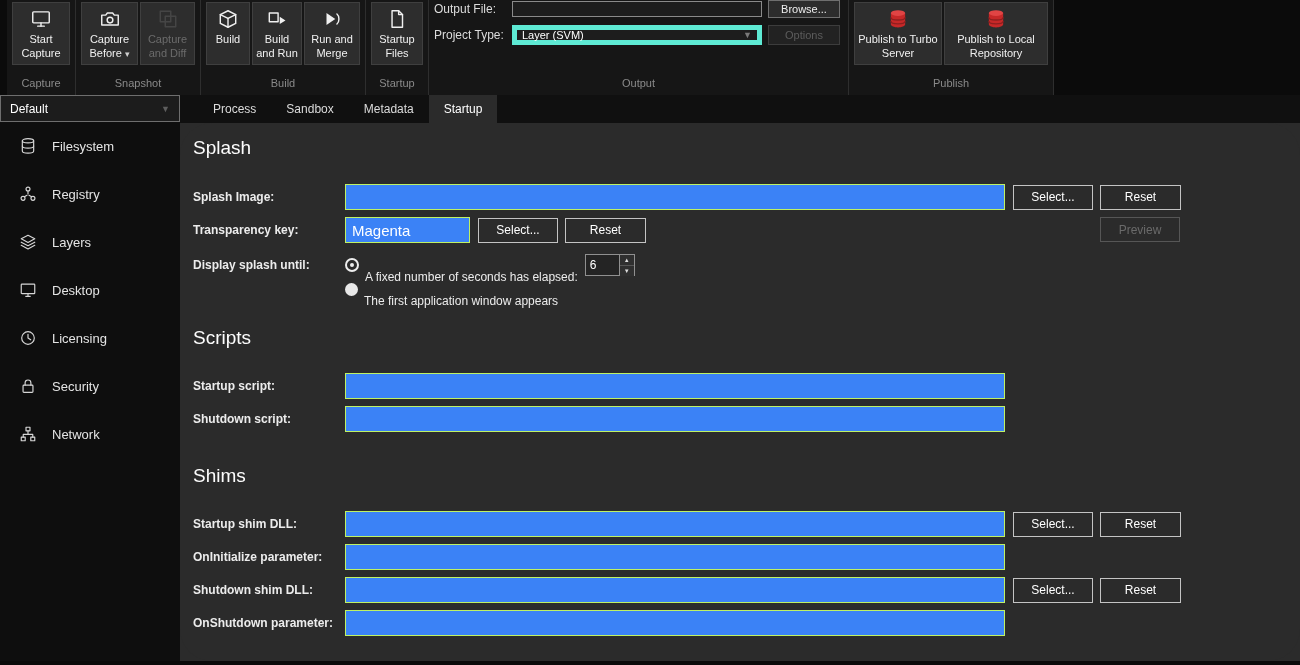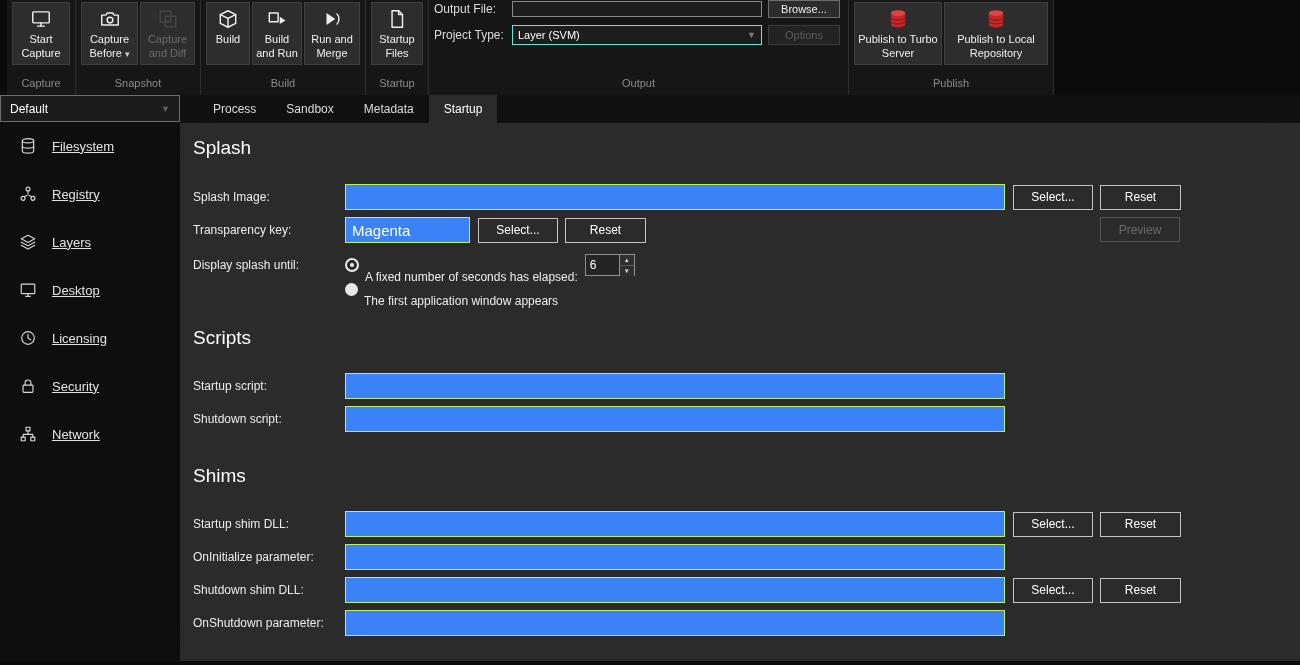--- a/index.html
+++ b/index.html
@@ -22,42 +22,42 @@
 
   
   .g-output { width:420px; padding-top:0; }
   .orow { display:flex; align-items:center; }
   .orow.first { margin-top:0; height:17px; margin-bottom:8px; }
   .orow.second { height:20px; }
   .olabel { width:78px; font-size:12px; color:#dcdcdc; flex:none; }
   .oinput { width:250px; height:16px; background:#1d1d1d; border:1px solid #8a8a8a; color:#fff; font-size:11px; padding:0 4px; }
   .obtn { margin-left:6px; width:72px; height:18px; background:#2c2c2c; border:1px solid #6f6f6f; color:#eee; font-size:11px; }
   .obtn.options { height:20px; background:#222; border-color:#3c3c3c; color:#5c5c5c; }
-  .oselect { width:250px; height:20px; background:#1d1d1d; border:1px solid #5eead4; color:#fff; font-size:11px; padding:0 5px; display:flex; align-items:center; justify-content:space-between; }
+  .oselect { width:250px; height:20px; background:#1d1d1d; border:5px solid #5eead4; color:#fff; font-size:11px; padding:0 5px; display:flex; align-items:center; justify-content:space-between; }
   .sel-caret { color:#7a7a7a; font-size:9px; }
 
   
   .sidebar { position:absolute; top:95px; left:0; width:180px; height:570px; background:#0e0e0e; }
   .profile-select { height:27px; background:#1c1c1c; border:1px solid #6e6e6e; display:flex; align-items:center; justify-content:space-between; padding:0 9px; font-size:12px; color:#fff; }
   .profile-caret { color:#5e5e5e; font-size:9px; }
-  .side-item { height:48px; display:flex; align-items:center; padding-left:19px; gap:15px; font-size:13px; color:#e4e4e4;text-decoration:underline; }
+  .side-item { height:48px; display:flex; align-items:center; padding-left:19px; gap:15px; font-size:13px; color:#e4e4e4; }
   .side-item.selected { background:#232323; }
   .side-icon { width:18px; height:18px; color:#d6d6d6; flex:none; }
   .side-icon svg { width:18px; height:18px; display:block; }
 
   
   .tabbar { position:absolute; top:95px; left:180px; width:1120px; height:28px; background:#101010; display:flex; align-items:stretch; padding-left:18px; }
   .tab { display:flex; align-items:center; padding:0 15px; font-size:12px; color:#dcdcdc; cursor:default; }
   .tab.active { background:#2b2b2b; color:#ffffff; }
 
   
   .content { position:absolute; top:123px; left:180px; width:1120px; height:538px; background:#2b2b2b;border-radius:32px; }
   .section-h { position:absolute; left:13px; font-size:19px; font-weight:400; color:#fdfdfd; }
   .frow { position:absolute; left:13px; display:flex; align-items:center; }
-  .flabel { width:152px; font-size:12px; color:#ececec; flex:none; }
+  .flabel { width:152px; font-size:12px; color:#ececec; flex:none;font-weight:bold; }
   .finput { height:26px; background:#3b82f6; border:1px solid #bef264; color:#fff; font-size:15px; padding:0 6px; }
   .finput.wide { width:660px; }
   .finput.small { width:125px; }
   .fbtn { width:80px; height:25px; background:transparent; border:1px solid #c4c4c4; color:#fff; font-size:12px; margin-left:8px; }
   .fbtn.reset { margin-left:7px; width:81px; }
   .fbtn.disabled { border-color:#565656; color:#6a6a6a; }
   .fbtn.preview { position:absolute; left:920px; margin-left:0; }
   .radio-outline { width:14px; height:14px; border:2px solid #ededed; border-radius:50%; position:relative; flex:none; }
   .radio-outline::after { content:""; position:absolute; left:3px; top:3px; width:4px; height:4px; background:#ededed; border-radius:50%; }
   .radio-filled { width:13px; height:13px; background:#e8e8e8; border-radius:50%; flex:none; }

